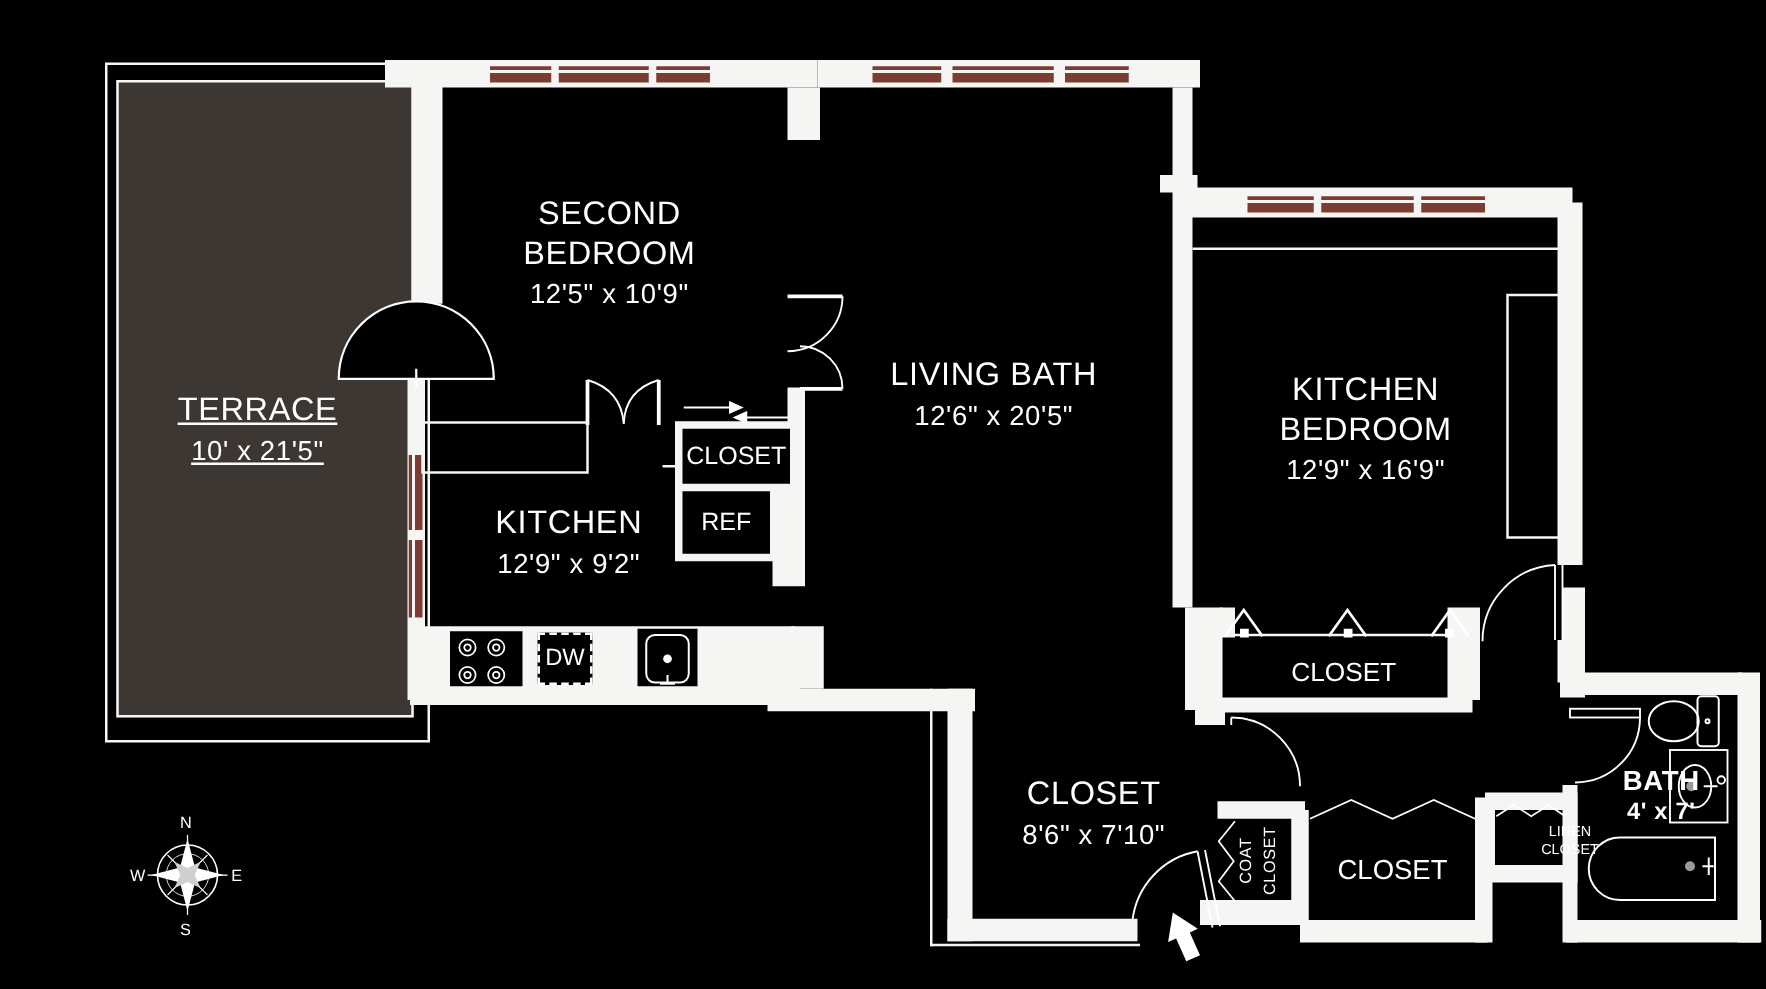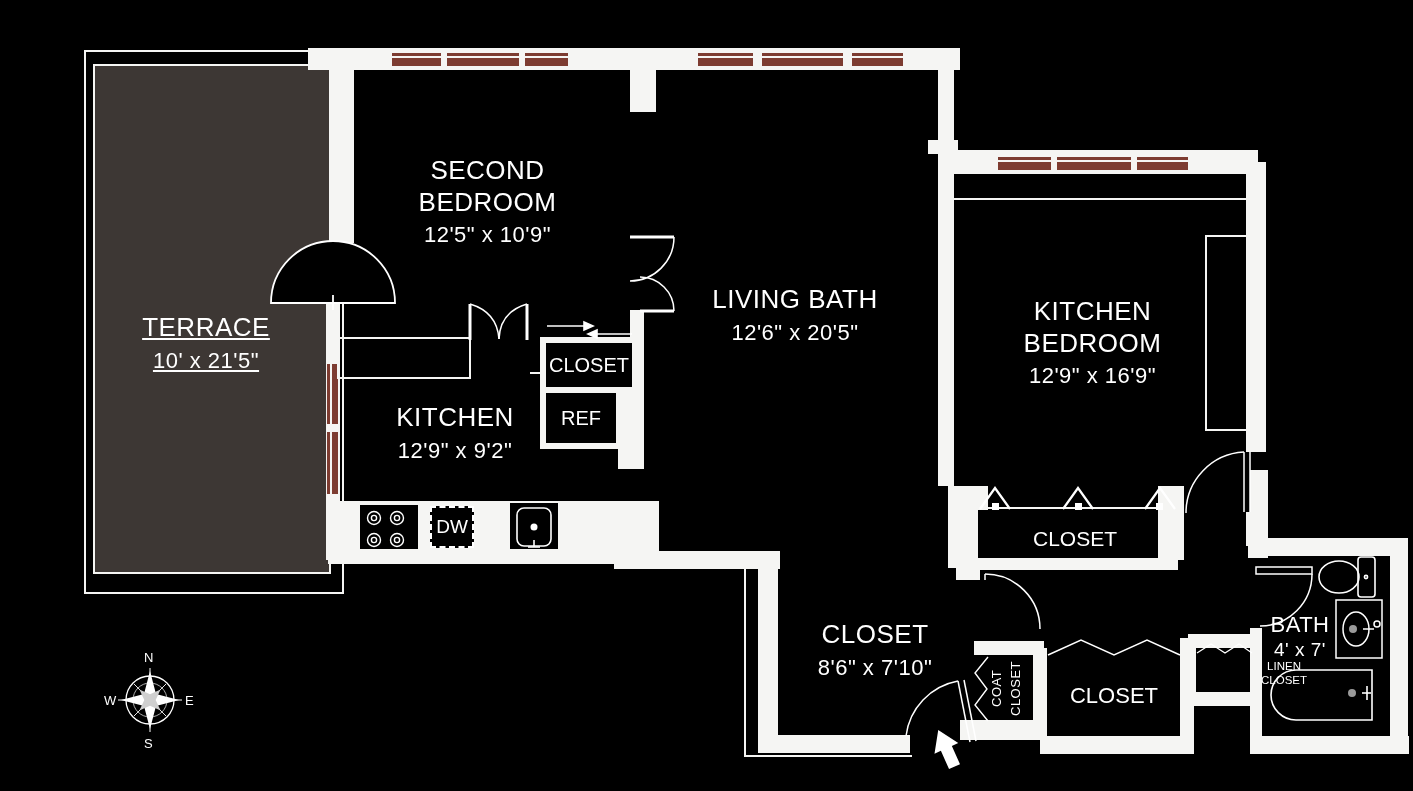--- a/index.html
+++ b/index.html
@@ -258,28 +258,28 @@
   <div class="room-label" style="left:990px;top:296px;width:205px;">
     <div class="rl-name">KITCHEN BEDROOM</div>
     <div class="rl-dims">12'9" x 16'9"</div>
   </div>
 
   <div class="room-label" style="left:795px;top:619px;width:160px;">
     <div class="rl-name">CLOSET</div>
     <div class="rl-dims">8'6" x 7'10"</div>
   </div>
 
-  <div class="room-label" style="left:1262px;top:612px;width:76px;">
+  <div class="room-label" style="left:1291px;top:612px;width:76px;font-weight:bold;">
     <div class="rl-name" style="font-size:22px;">BATH</div>
     <div class="rl-dims" style="font-size:19px;margin-top:0;">4' x 7'</div>
   </div>
 
   <div class="small-label" style="left:975px;top:524px;width:200px;height:30px;font-size:21px;">CLOSET</div>
   <div class="small-label" style="left:1048px;top:681px;width:132px;height:30px;font-size:22px;">CLOSET</div>
   <div class="coat-text">COAT CLOSET</div>
-  <div class="small-label" style="left:1256px;top:656px;width:56px;height:34px;font-size:11.5px;line-height:1.25;">LINEN CLOSET</div>
+  <div class="small-label" style="left:1228px;top:656px;width:56px;height:34px;font-size:11.5px;line-height:1.25;">LINEN CLOSET</div>
 
   <div class="compass-letter" style="left:144px;top:650px;">N</div>
   <div class="compass-letter" style="left:185px;top:693px;">E</div>
   <div class="compass-letter" style="left:144px;top:736px;">S</div>
   <div class="compass-letter" style="left:104px;top:693px;">W</div>
 
 </div>
 
 </body></html>

